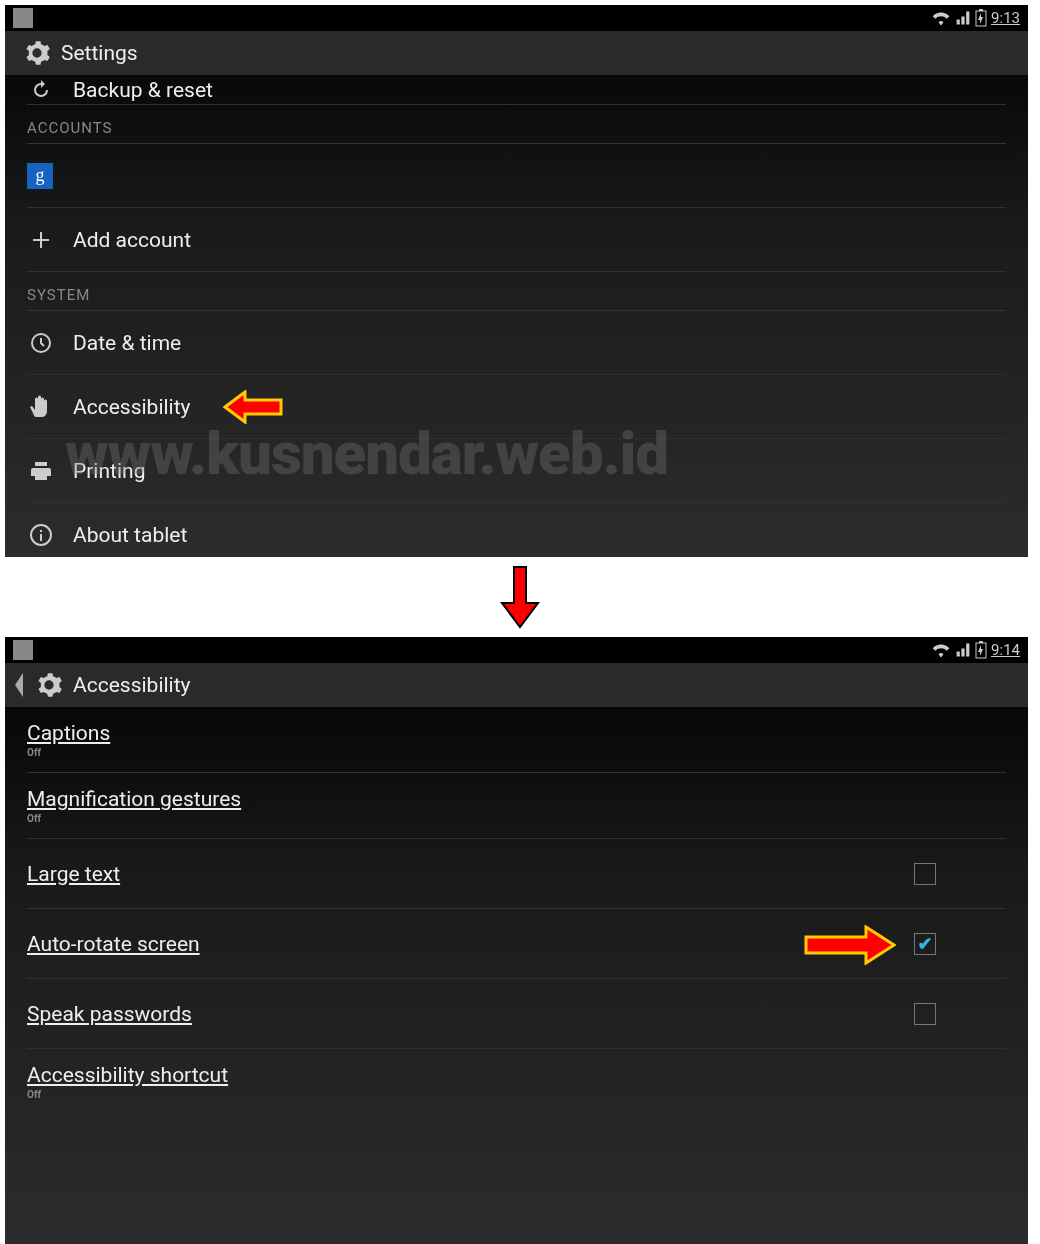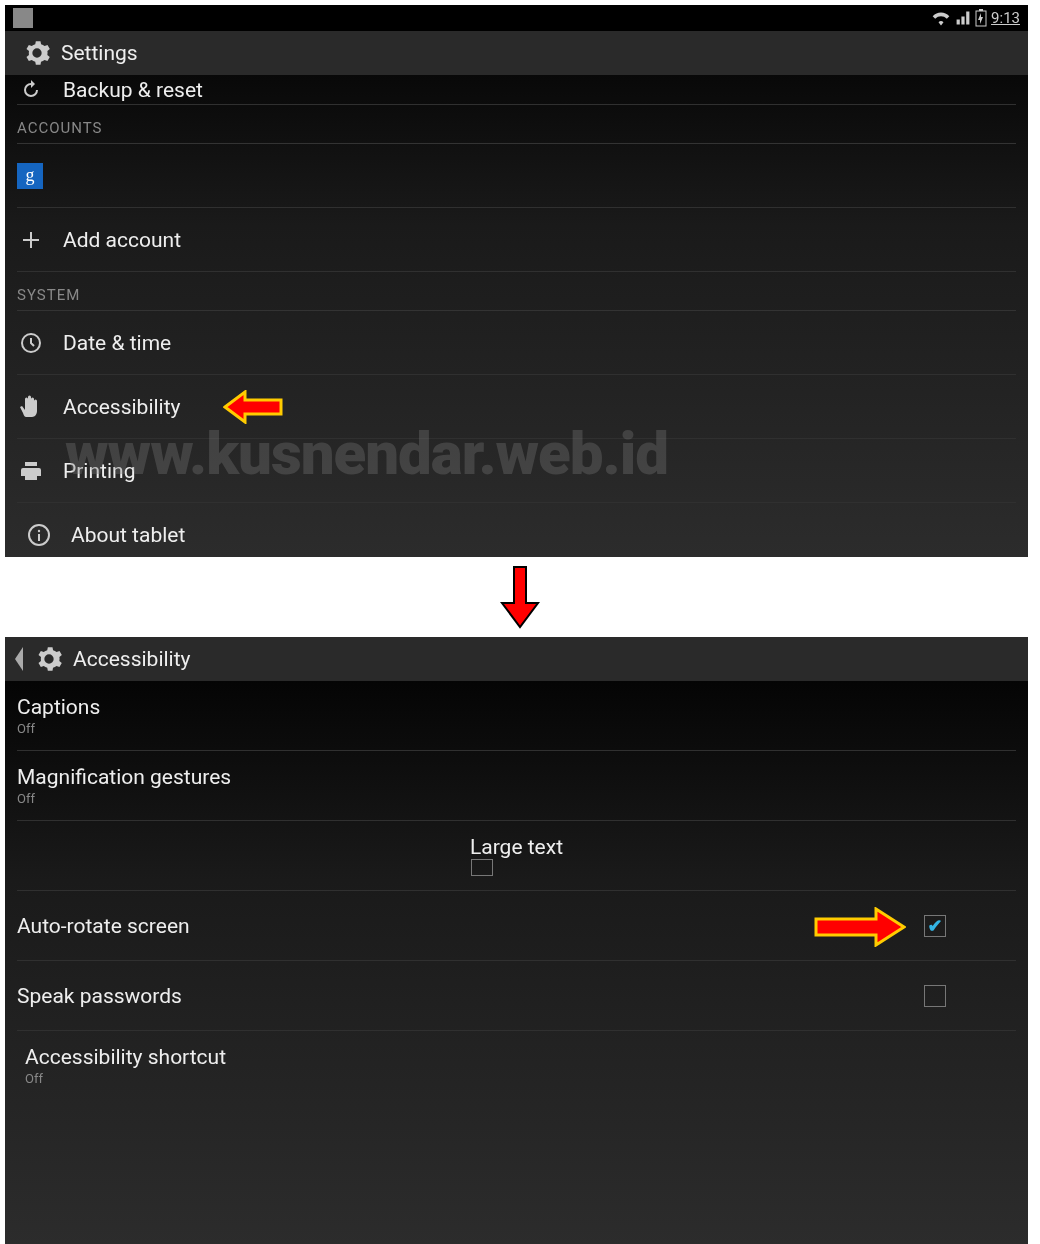--- a/index.html
+++ b/index.html
@@ -8,35 +8,35 @@
   
   .statusbar { height:26px; background:#000; display:flex; align-items:center; justify-content:space-between; padding:0 8px; font-size:15px; color:#ccc;text-decoration:underline; }
   .sb-left { display:flex; align-items:center; gap:6px;}
   .sb-right { display:flex; align-items:center; gap:4px;}
   .sb-right svg { display:block; }
   .appicon { width:20px; height:20px; background:#888; }
   
   .actionbar { height:44px; background:#2a2a2a; display:flex; align-items:center; padding:0 18px; gap:10px; font-size:21px; color:#eee;}
   .actionbar svg { display:block; }
   
-  .listwrap { padding:0 12px; }
+  .listwrap { padding:0 22px; }
   .header { color:#888; font-size:15px; letter-spacing:1px; font-weight:400; padding:14px 0 6px 0; border-bottom:1px solid #333;}
   .row { display:flex; align-items:center; gap:18px; height:64px; border-bottom:1px solid #303030; cursor:pointer;}
   .row-icon { width:28px; display:flex; justify-content:center; align-items:center;}
   .row-label { font-size:21px; color:#eee; flex:1;}
   
   .pref { display:flex; align-items:center; justify-content:space-between; padding:14px 0; border-bottom:1px solid #303030; cursor:pointer;}
   .pref-text { display:flex; flex-direction:column; gap:2px;}
-  .pref-title { font-size:21px; color:#eee;}
-  .pref-sub { font-size:13px; color:#888;}
+  .pref-title { font-size:21px; color:#eee;text-decoration:underline;}
+  .pref-sub { font-size:10px; color:#888;font-weight:bold;}
   .cb { width:22px; height:22px; border:1px solid #777; display:flex; align-items:center; justify-content:center; margin-right:70px;}
   .cb.checked::after { content:"✔"; color:#33b5e5; font-size:18px; font-weight:bold;}
   .watermark { position:absolute; font-size:60px; font-weight:900; color:rgba(120,120,120,0.35); letter-spacing:-1px; white-space:nowrap; pointer-events:none;}
   .gap { height:70px; background:#fff; display:flex; align-items:center; justify-content:center;}
-  .row.last, .pref.last { border-bottom:none;margin-left:8px;}
+  .row.last, .pref.last { border-bottom:none;}
 </style>
 </head>
 <body>
 
 <div class="screen" style="position:relative; height:552px;">
 
   <div class="statusbar">
     <div class="sb-left">
       <div class="appicon"></div>
     </div>
@@ -139,20 +139,39 @@
 </div>
 
 <div class="gap">
   <svg width="40" height="64" viewBox="0 0 40 64">
     <path fill="#ff0000" stroke="#000" stroke-width="2" d="M14 2 H26 V38 H38 L20 62 L2 38 H14 Z"></path>
   </svg>
 </div>
 
 <div class="screen" style="position:relative; height:610px;">
 
+  <div class="statusbar">
+    <div class="sb-left">
+        <div class="appicon"></div>
+      </div>
+    <div class="sb-right">
+      <svg width="20" height="16" viewBox="0 0 24 18">
+          <path fill="#ccc" d="M12 18l-3-4c1-1 2-1.5 3-1.5s2 .5 3 1.5zM5 10l-3-3C5 4 8 2.5 12 2.5S19 4 22 7l-3 3c-2-2-4.5-3-7-3s-5 1-7 3z"></path>
+        </svg>
+      <svg width="16" height="16" viewBox="0 0 20 20">
+          <path fill="#ccc" d="M2 18h4v-6H2zM8 18h4V8H8zM14 18h4V2h-4z"></path>
+        </svg>
+      <svg width="12" height="18" viewBox="0 0 12 18">
+          <rect x="1" y="2" width="10" height="15" fill="none" stroke="#ccc"></rect>
+          <rect x="4" y="0" width="4" height="2" fill="#ccc"></rect>
+          <path fill="#ccc" d="M6 4l-3 7h2v4l3-7H6z"></path>
+        </svg>
+      <span>9:14</span>
+    </div>
+  </div>
 
   <div class="actionbar" style="padding-left:6px;">
     <svg width="14" height="28" viewBox="0 0 14 28">
         <path fill="#aaa" d="M12 2 L4 14 L12 26"></path>
       </svg>
     <svg width="28" height="28" viewBox="0 0 24 24">
         <path fill="#ccc" d="M12 8a4 4 0 100 8 4 4 0 000-8zm9 4c0 .6-.05 1.2-.15 1.8l2.1 1.6-2 3.5-2.5-1c-.9.7-1.9 1.2-3 1.5L15 22h-4l-.5-2.6c-1.1-.3-2.1-.8-3-1.5l-2.5 1-2-3.5 2.1-1.6C5.05 13.2 5 12.6 5 12s.05-1.2 .15-1.8L3 8.6l2-3.5 2.5 1c.9-.7 1.9-1.2 3-1.5L11 2h4l.5 2.6c1.1.3 2.1.8 3 1.5l2.5-1 2 3.5-2.1 1.6c.1.6.15 1.2.15 1.8z"></path>
       </svg>
     <span>Accessibility</span>
   </div>
@@ -166,21 +185,21 @@
       </div>
     </div>
 
     <div class="pref">
       <div class="pref-text">
         <div class="pref-title">Magnification gestures</div>
         <div class="pref-sub">Off</div>
       </div>
     </div>
 
-    <div class="pref" style="height:70px;flex-direction:column;">
+    <div class="pref" style="height:70px;">
       <div class="pref-text">
         <div class="pref-title">Large text</div>
       </div>
       <div class="cb"></div>
     </div>
 
     <div class="pref" style="height:70px; position:relative;">
       <div class="pref-text">
         <div class="pref-title">Auto-rotate screen</div>
       </div>

